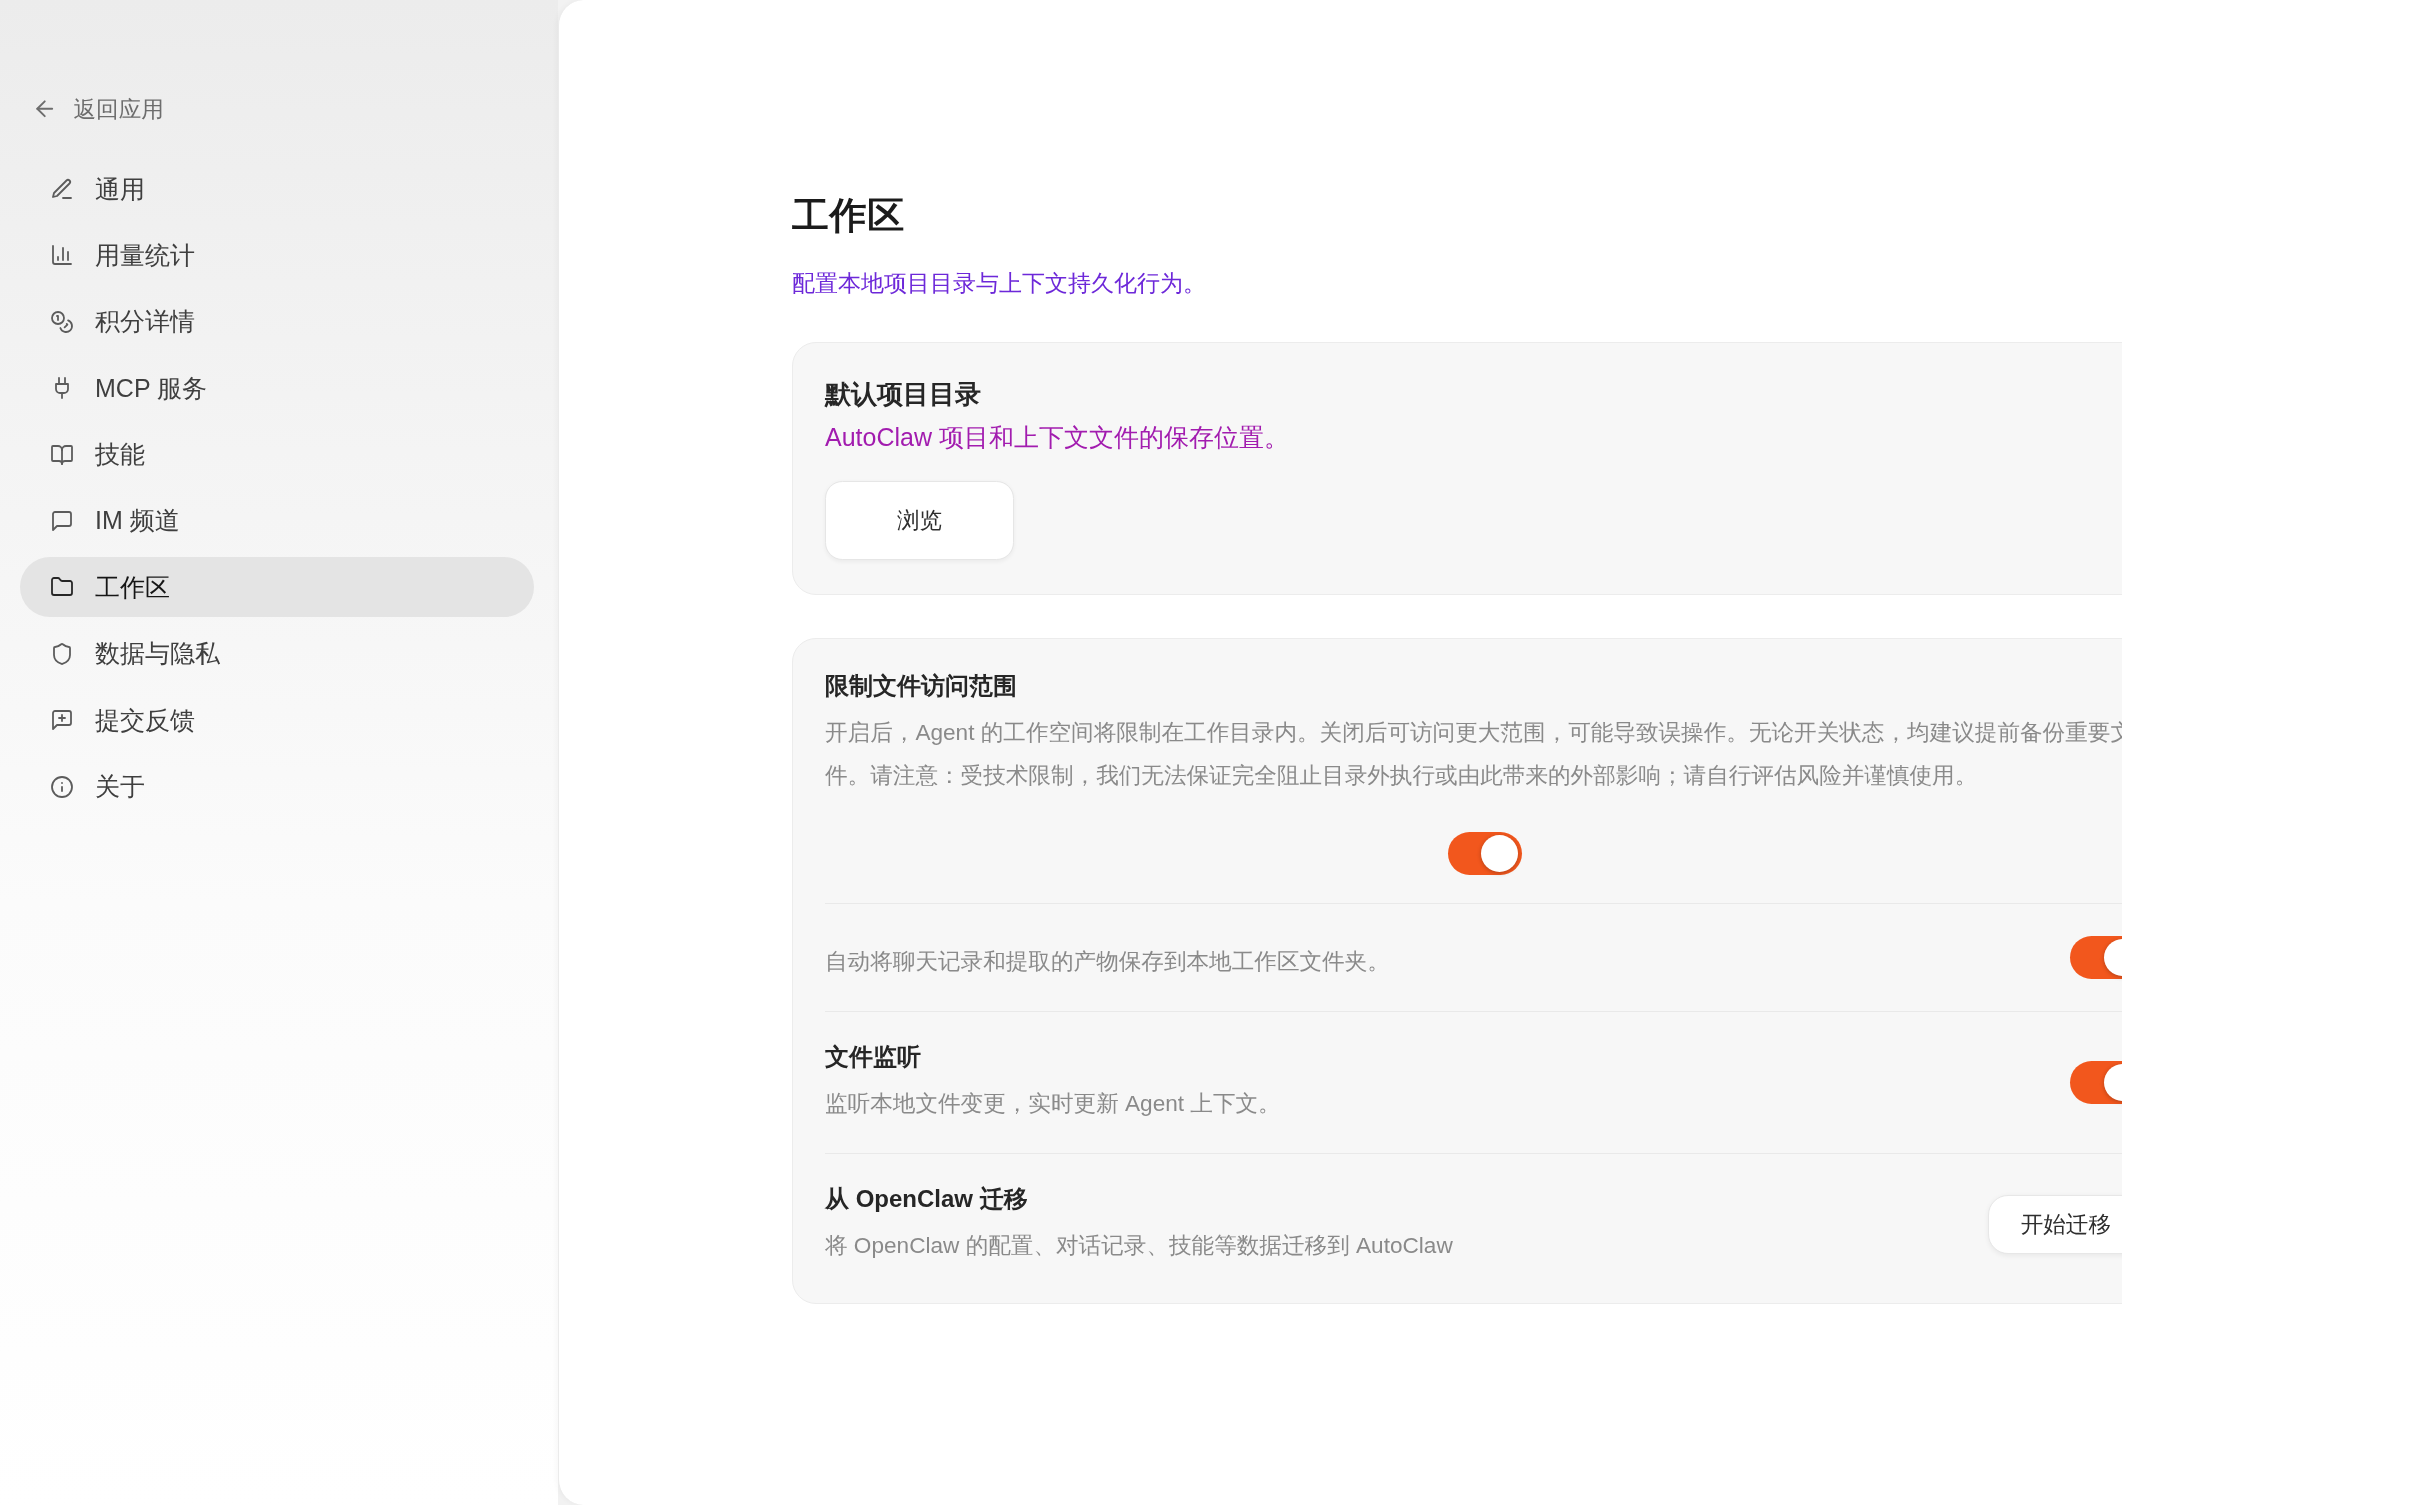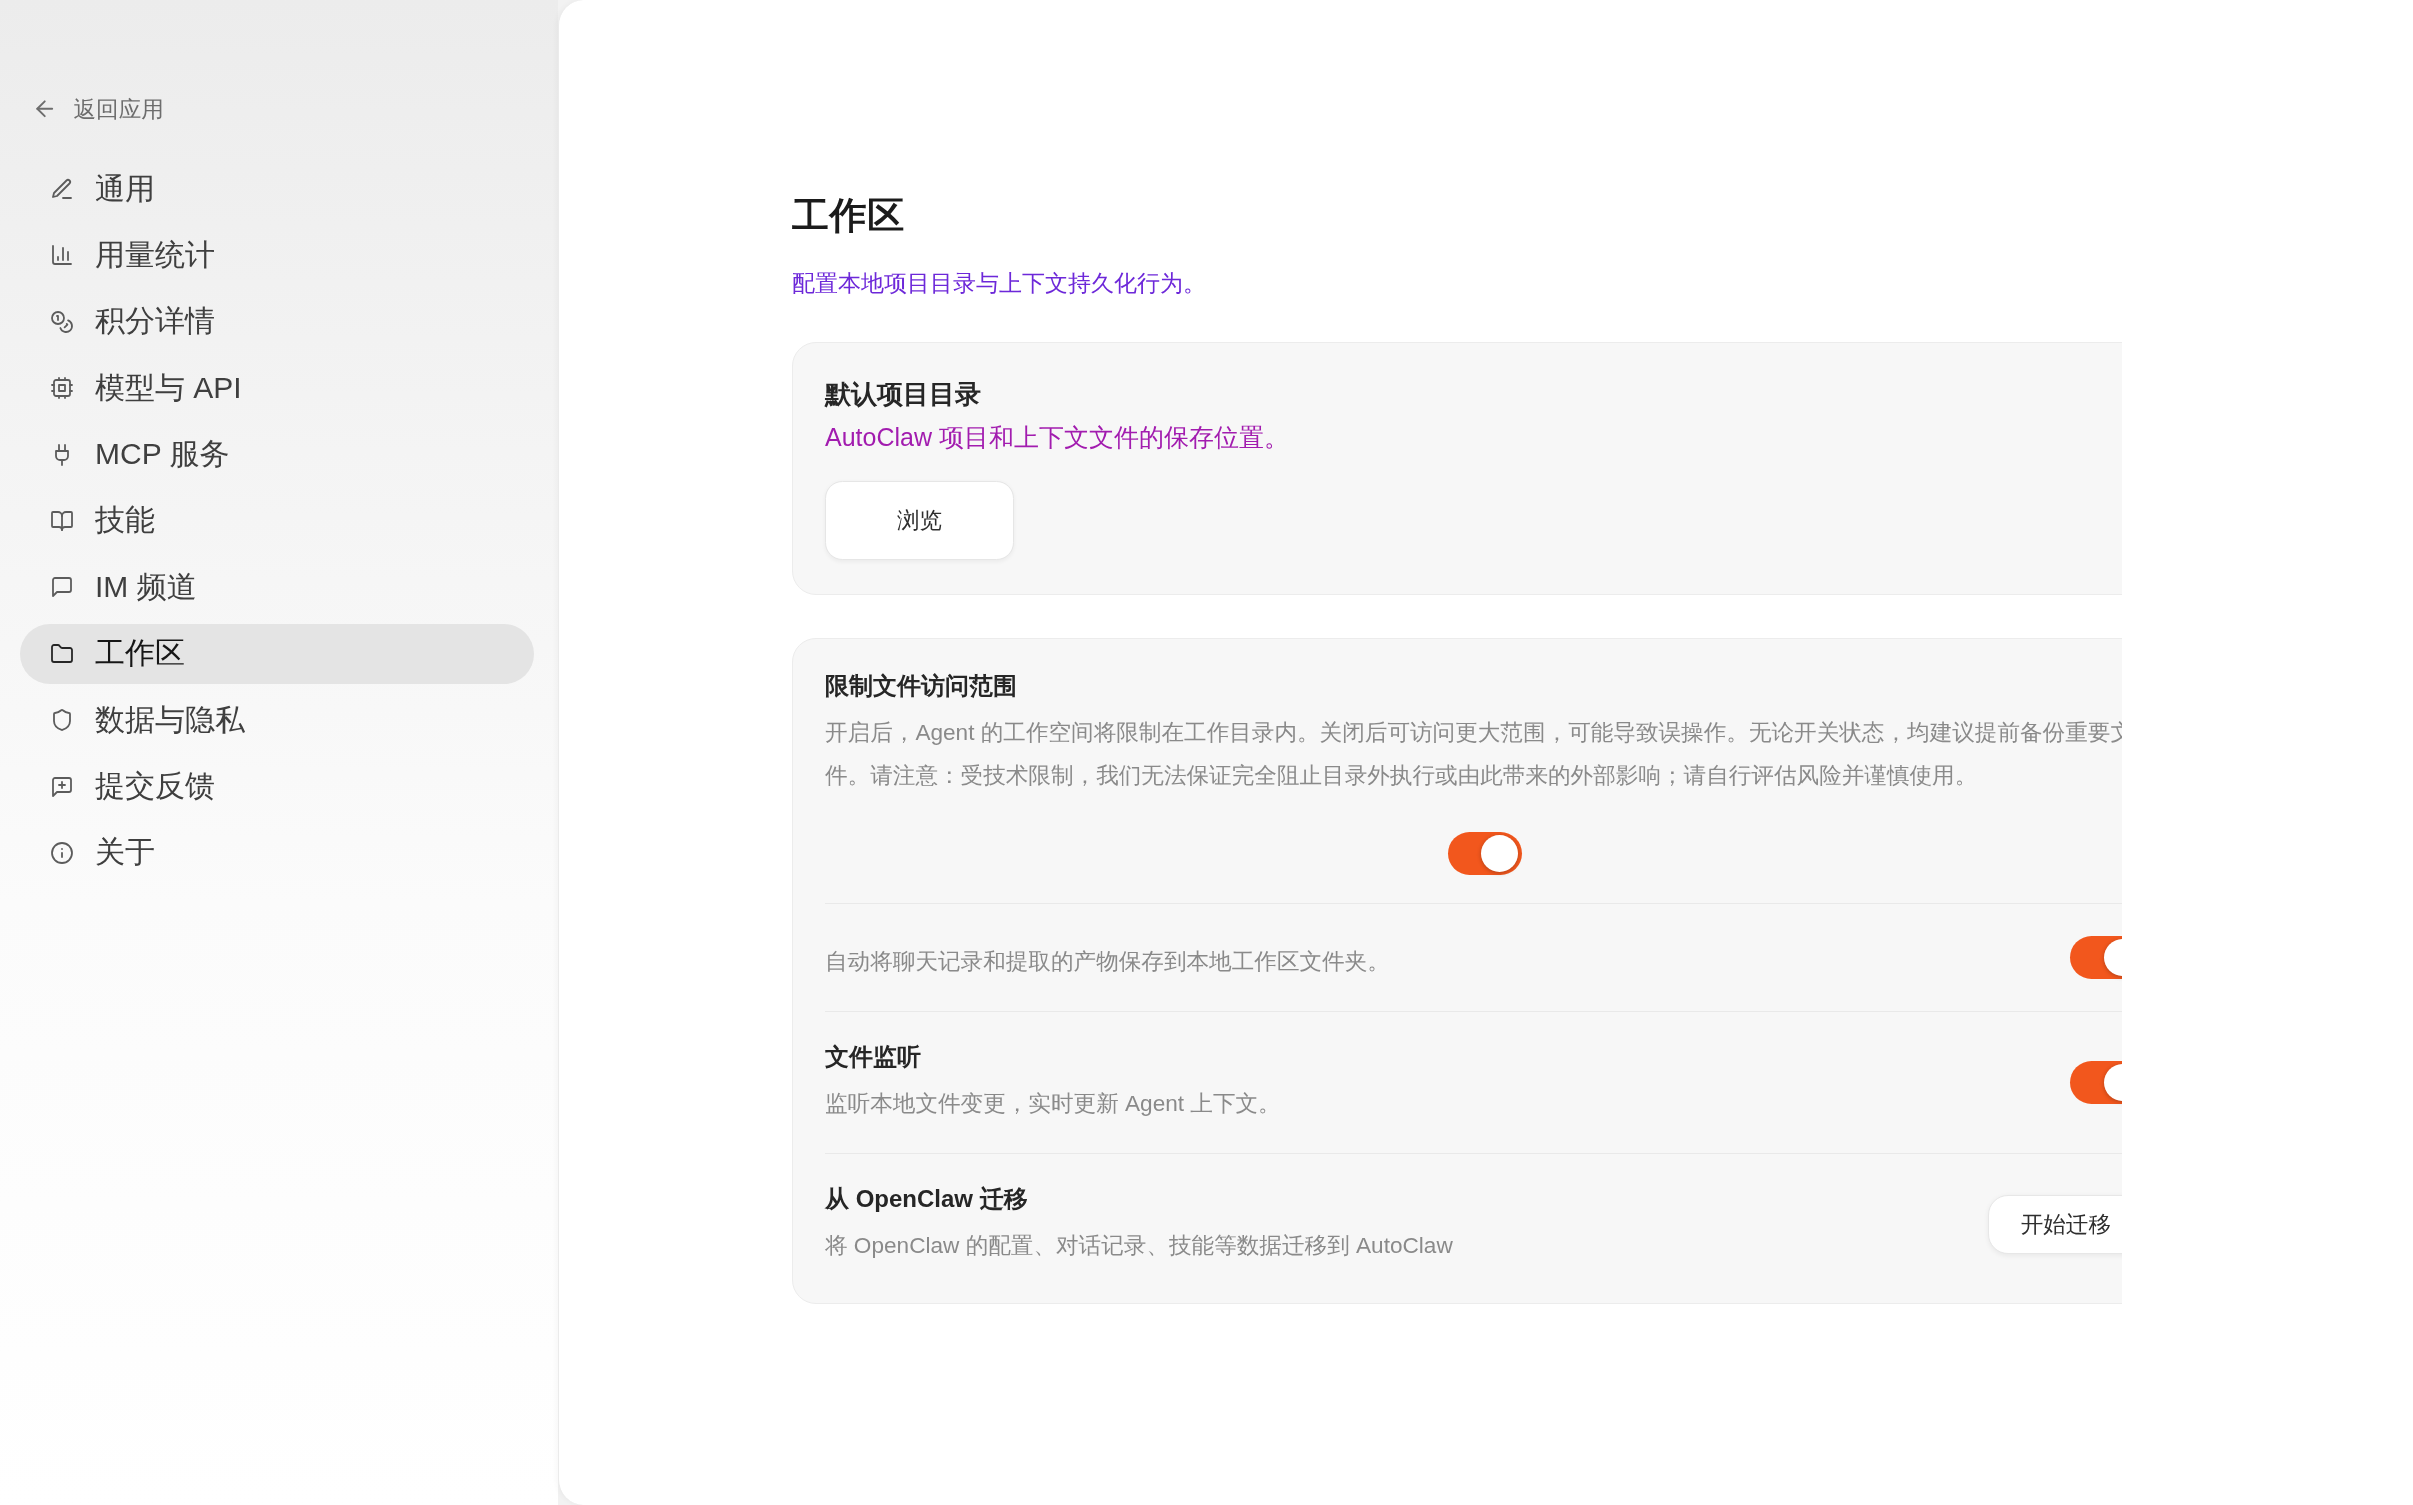--- a/index.html
+++ b/index.html
@@ -43,21 +43,21 @@
   }
   .nav-item {
     height: 60px;
     margin-bottom: 6.4px;
     border-radius: 30px;
     display: flex;
     align-items: center;
     padding-left: 30px;
     gap: 21px;
     color: #3f3f3f;
-    font-size: 30px;
+    font-size: 25px;
     font-weight: 500;
   }
   .nav-item .ic { width: 24px; height: 24px; color: #5c5c5c; flex: 0 0 auto; display: flex; }
   .nav-item .ic svg { width: 24px; height: 24px; }
   .nav-item.selected {
     background: #e4e4e4;
     color: #161616;
   }
   .nav-item.selected .ic { color: #262626; }
 
@@ -244,37 +244,20 @@
             <svg viewBox="0 0 24 24" fill="none" stroke="currentColor" stroke-width="1.8" stroke-linecap="round" stroke-linejoin="round">
               <circle cx="8" cy="8" r="6"></circle>
               <path d="M18.09 10.37A6 6 0 1 1 10.34 18"></path>
               <path d="M7 6h1v4"></path>
               <path d="m16.71 13.88.7.71-2.82 2.82"></path>
             </svg>
           </span>
         <span>积分详情</span>
       </div>
 
-      <div class="nav-item">
-        <span class="ic">
-            <svg viewBox="0 0 24 24" fill="none" stroke="currentColor" stroke-width="1.8" stroke-linecap="round" stroke-linejoin="round">
-              <rect x="4" y="4" width="16" height="16" rx="2"></rect>
-              <rect x="9" y="9" width="6" height="6"></rect>
-              <path d="M9 2v2"></path>
-              <path d="M15 2v2"></path>
-              <path d="M9 20v2"></path>
-              <path d="M15 20v2"></path>
-              <path d="M2 9h2"></path>
-              <path d="M2 15h2"></path>
-              <path d="M20 9h2"></path>
-              <path d="M20 15h2"></path>
-            </svg>
-          </span>
-        <span>模型与 API</span>
-      </div>
 
       <div class="nav-item">
         <span class="ic">
             <svg viewBox="0 0 24 24" fill="none" stroke="currentColor" stroke-width="1.8" stroke-linecap="round" stroke-linejoin="round">
               <path d="M12 22v-5"></path>
               <path d="M9 8V2"></path>
               <path d="M15 8V2"></path>
               <path d="M18 8v5a4 4 0 0 1-4 4h-4a4 4 0 0 1-4-4V8Z"></path>
             </svg>
           </span>

